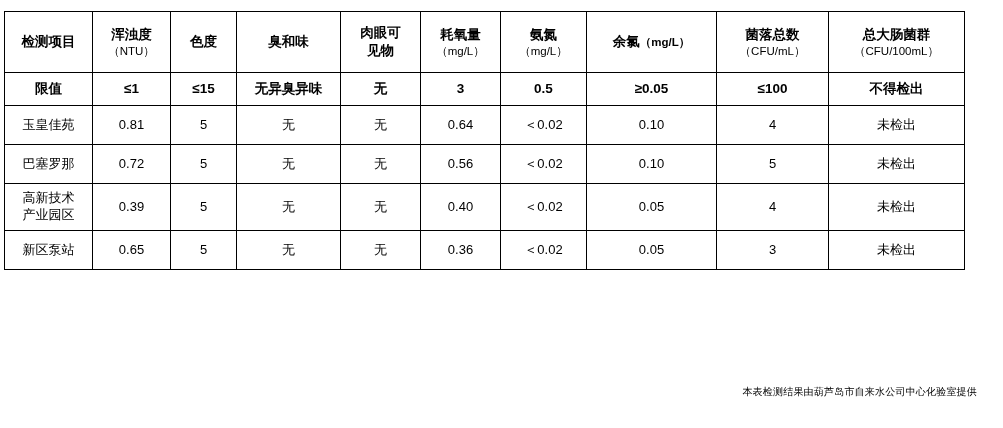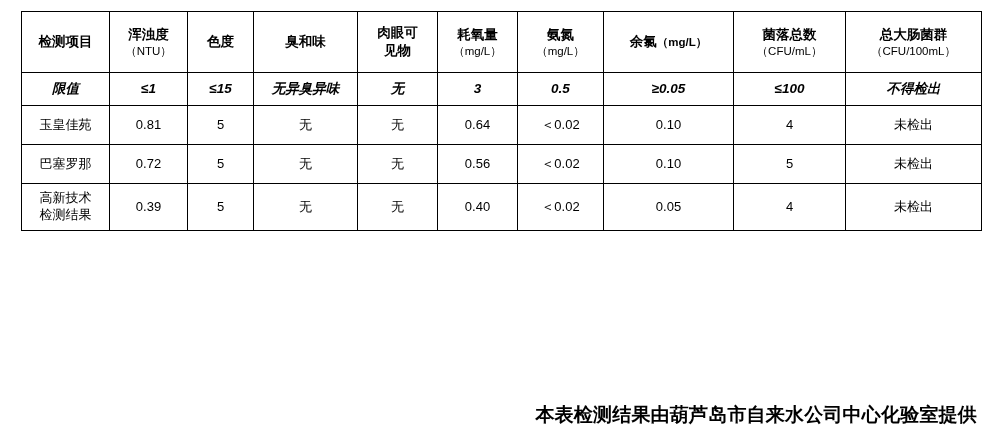--- a/index.html
+++ b/index.html
@@ -10,21 +10,21 @@
   body {
     width: 1003px;
     height: 428px;
     font-family: "Liberation Sans", sans-serif;
     color: #000000;
     position: relative;
     overflow: hidden;
   }
   .sheet {
     position: absolute;
-    left: 21px;
+    left: 4px;
     top: 11px;
     width: 960px;
   }
   table.report {
     border-collapse: collapse;
     table-layout: fixed;
     width: 960px;
   }
   table.report td, table.report th {
     border: 1px solid #000000;
@@ -41,43 +41,43 @@
   .c2 { width: 66px; }
   .c3 { width: 104px; }
   .c4 { width: 80px; }
   .c5 { width: 80px; }
   .c6 { width: 86px; }
   .c7 { width: 130px; }
   .c8 { width: 112px; }
   .c9 { width: 136px; }
 
   tr.head-row td { height: 56px; font-weight: bold; font-size: 13.5px; }
-  tr.limit-row td { height: 28px; font-weight: bold; font-size: 13.5px; font-style: italic; }
+  tr.limit-row td { height: 28px; font-weight: bold; font-size: 13.5px; }
   tr.sample-head-row td { height: 30px; font-weight: bold; font-size: 13.5px; }
   tr.data-row td { height: 34px; font-size: 13px; margin-top: 36px; }
   tr.data-row.tall td { height: 42px; }
 
   .unit {
     display: block;
     font-size: 11.5px;
     font-weight: normal;
   }
   .unit-inline {
     font-size: 11.5px;
   }
   .two-line {
     display: block;
     line-height: 1.3;
   }
   .footnote {
     position: absolute;
     right: 26px;
-    top: 402px;
-    font-size: 19px;
-    font-weight: bold;
+    top: 385px;
+    font-size: 10px;
+    font-weight: normal;
     letter-spacing: 0.2px;
   }
 </style>
 </head>
 <body>
 
 <div class="sheet">
   <table class="report">
     <colgroup>
       <col class="c0">
@@ -165,31 +165,43 @@
         <td>0.56</td>
         <td>＜0.02</td>
         <td>0.10</td>
         <td>5</td>
         <td>未检出</td>
       </tr>
 
       <tr class="data-row tall">
         <td>
           <span class="two-line">高新技术</span>
-          <span class="two-line">检测结果</span>
+          <span class="two-line">产业园区</span>
         </td>
         <td>0.39</td>
         <td>5</td>
         <td>无</td>
         <td>无</td>
         <td>0.40</td>
         <td>＜0.02</td>
         <td>0.05</td>
         <td>4</td>
         <td>未检出</td>
       </tr>
 
+      <tr class="data-row">
+        <td>新区泵站</td>
+        <td>0.65</td>
+        <td>5</td>
+        <td>无</td>
+        <td>无</td>
+        <td>0.36</td>
+        <td>＜0.02</td>
+        <td>0.05</td>
+        <td>3</td>
+        <td>未检出</td>
+      </tr>
 
     </tbody>
   </table>
 </div>
 
 <div class="footnote">本表检测结果由葫芦岛市自来水公司中心化验室提供</div>
 
 </body></html>

